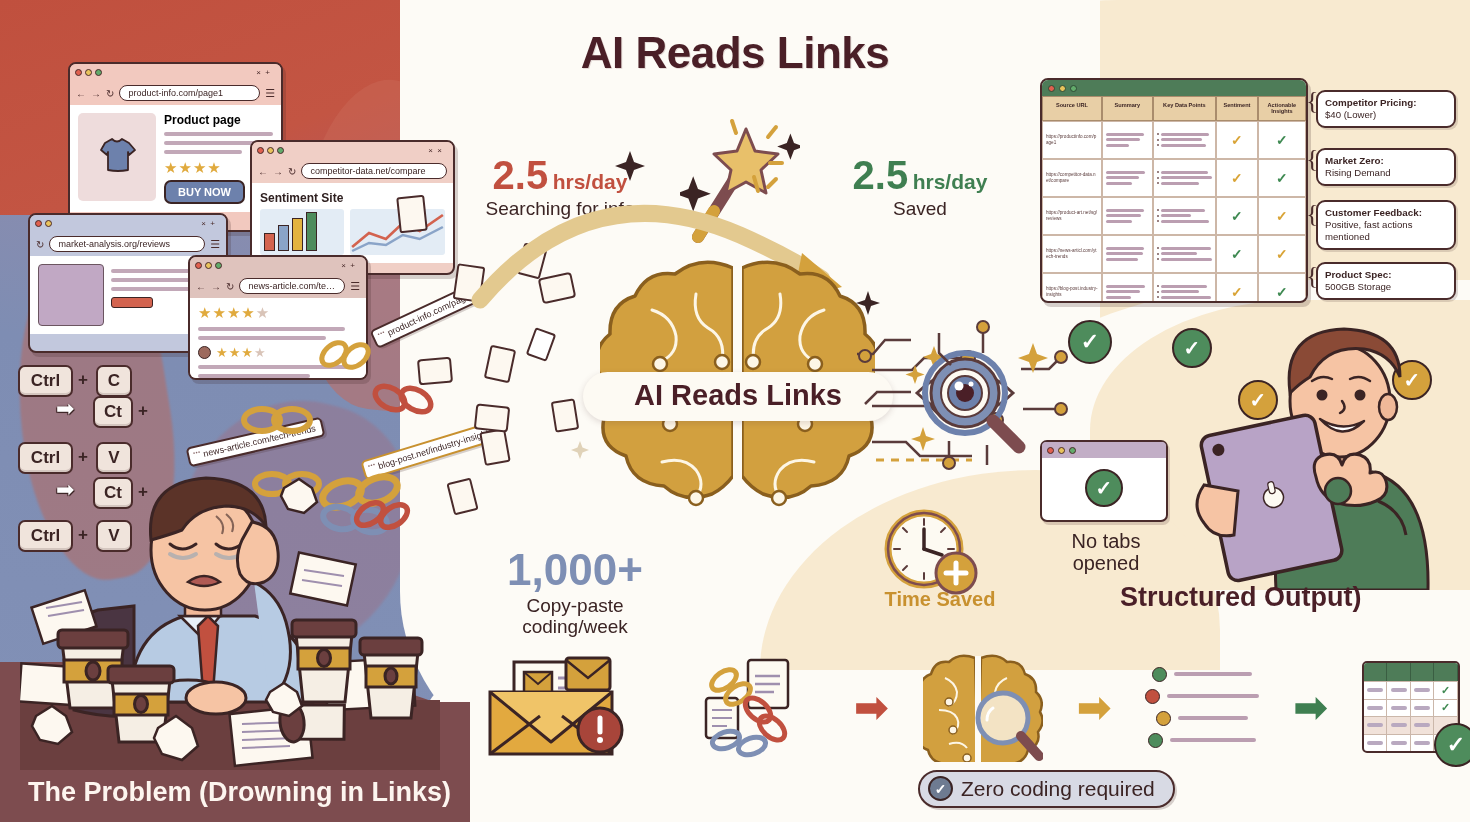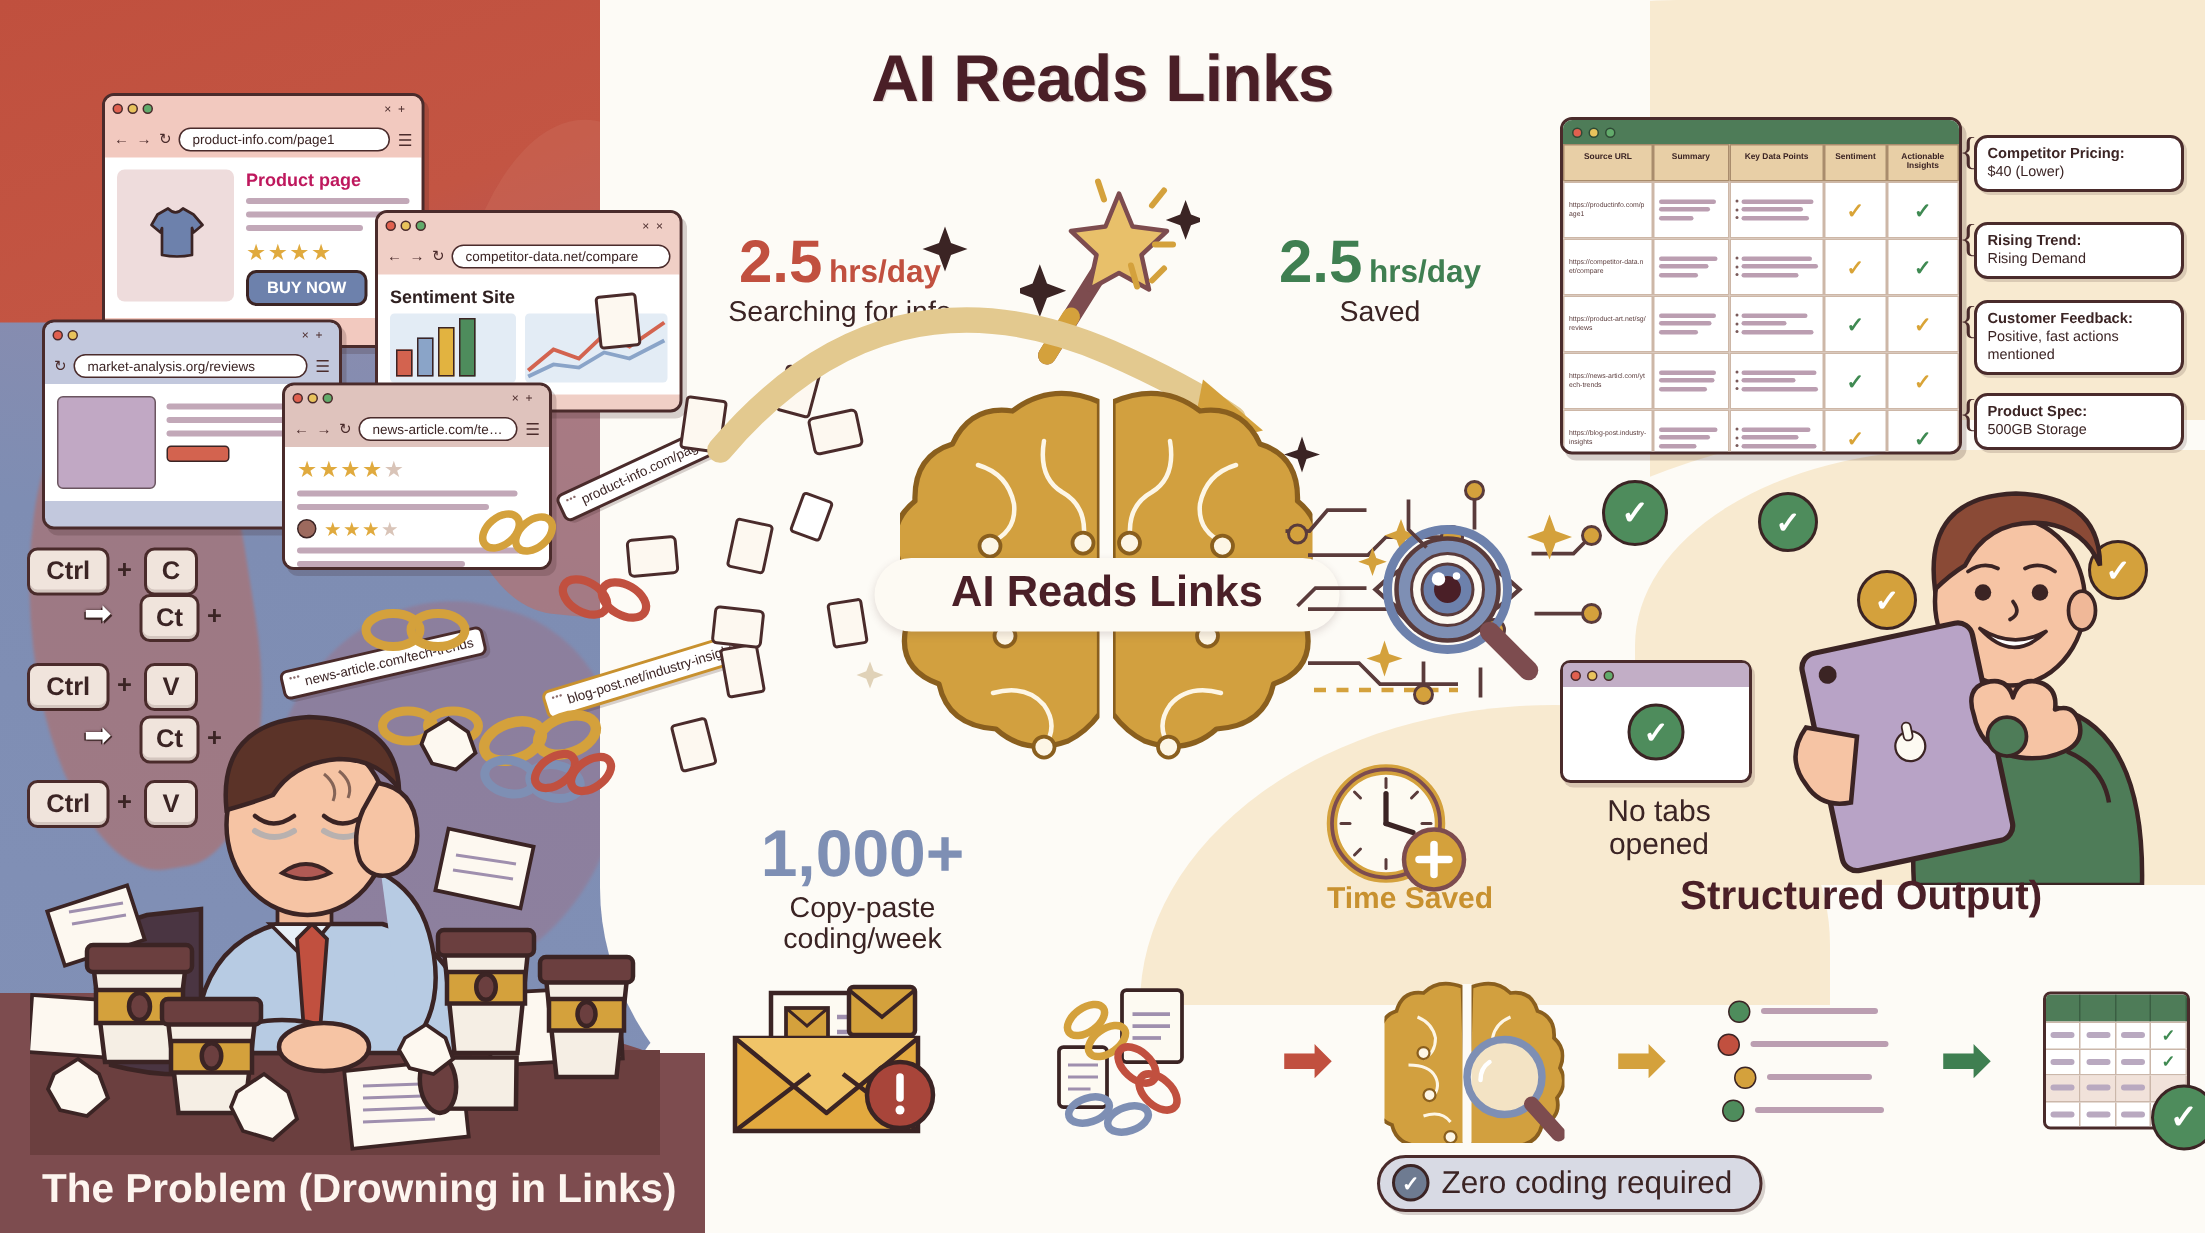--- a/index.html
+++ b/index.html
@@ -265,21 +265,21 @@
       <span class="bw-menu">☰</span>
     </div>
     <div class="bw-body" style="display:flex; gap:8px;">
       <div style="width:78px;height:88px;background:#eedcdc;border-radius:5px;
                   display:flex;align-items:center;justify-content:center;">
         <svg width="52" height="52" viewBox="0 0 52 52">
           <path d="M14 12 L21 8 q5 5 10 0 L38 12 l6 7 -6 5 -1 -3 v18 q-10 2 -20 0 V21 l-1 3 -6 -5 z" fill="#6d81ac" stroke="#3b2424" stroke-width="1.8" stroke-linejoin="round"></path>
         </svg>
       </div>
       <div style="flex:1;">
-        <div style="font-size:12px;font-weight:bold;color:#be185d;">Product page</div>
+        <div style="font-size:12px;font-weight:bold;color:#000000;">Product page</div>
         <div class="ph-line" style="width:100%"></div>
         <div class="ph-line" style="width:92%"></div>
         <div class="ph-line" style="width:72%"></div>
         <div class="stars">★★★★</div>
         <div class="btn-buy" style="margin-top:3px;">BUY NOW</div>
       </div>
     </div>
   </div>
 
   <div class="browser" style="left:250px; top:140px; width:205px; height:135px; background:#f0cfc6;">
@@ -795,21 +795,21 @@
     </div>
   </div>
 
   <div class="brace" style="top:86px;">{</div>
   <div class="insight" style="top:90px;">
     <b>Competitor Pricing:</b>
     <span>$40 (Lower)</span>
   </div>
   <div class="brace" style="top:144px;">{</div>
   <div class="insight" style="top:148px;">
-    <b>Rising Trend:</b>
+    <b>Market Zero:</b>
     <span>Rising Demand</span>
   </div>
   <div class="brace" style="top:199px;">{</div>
   <div class="insight" style="top:200px;">
     <b>Customer Feedback:</b>
     <span>Positive, fast actions mentioned</span>
   </div>
   <div class="brace" style="top:261px;">{</div>
   <div class="insight" style="top:262px;">
     <b>Product Spec:</b>

